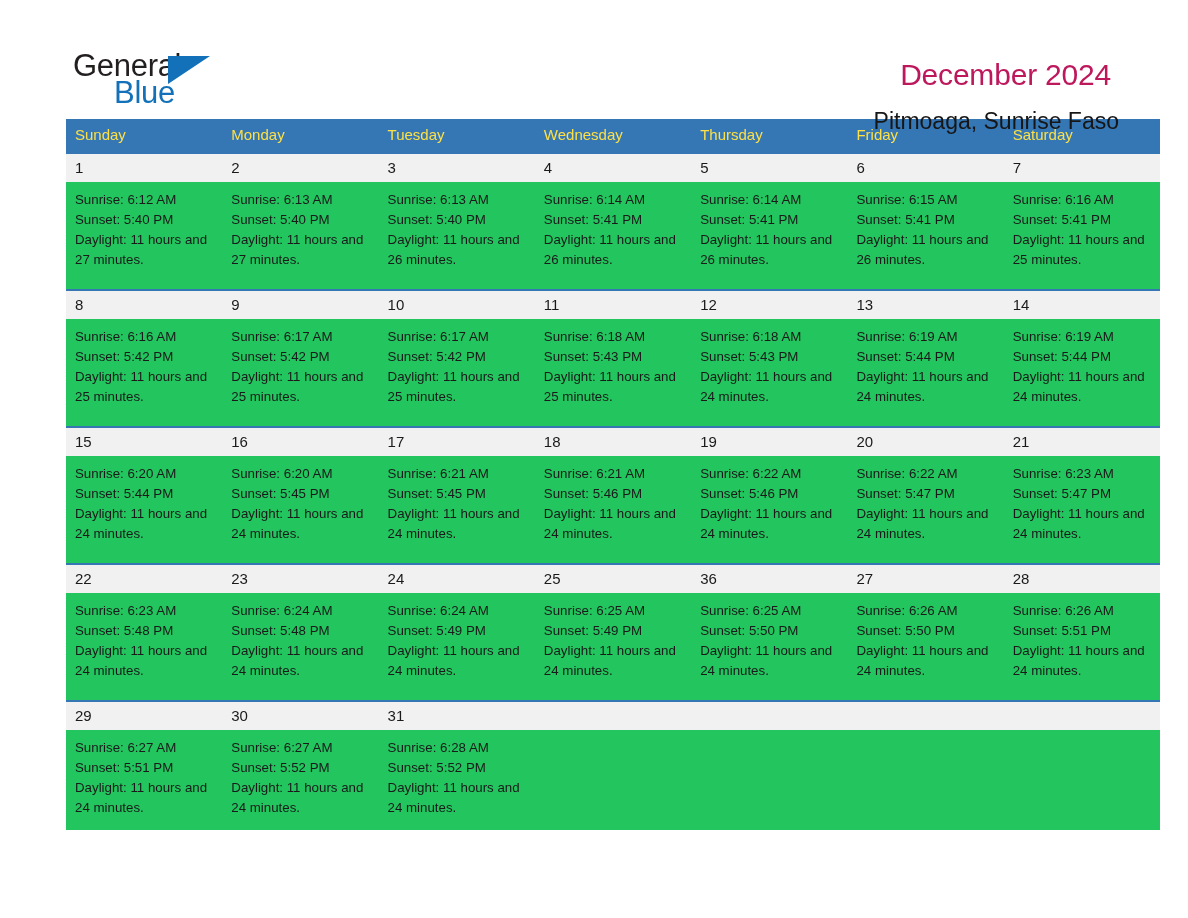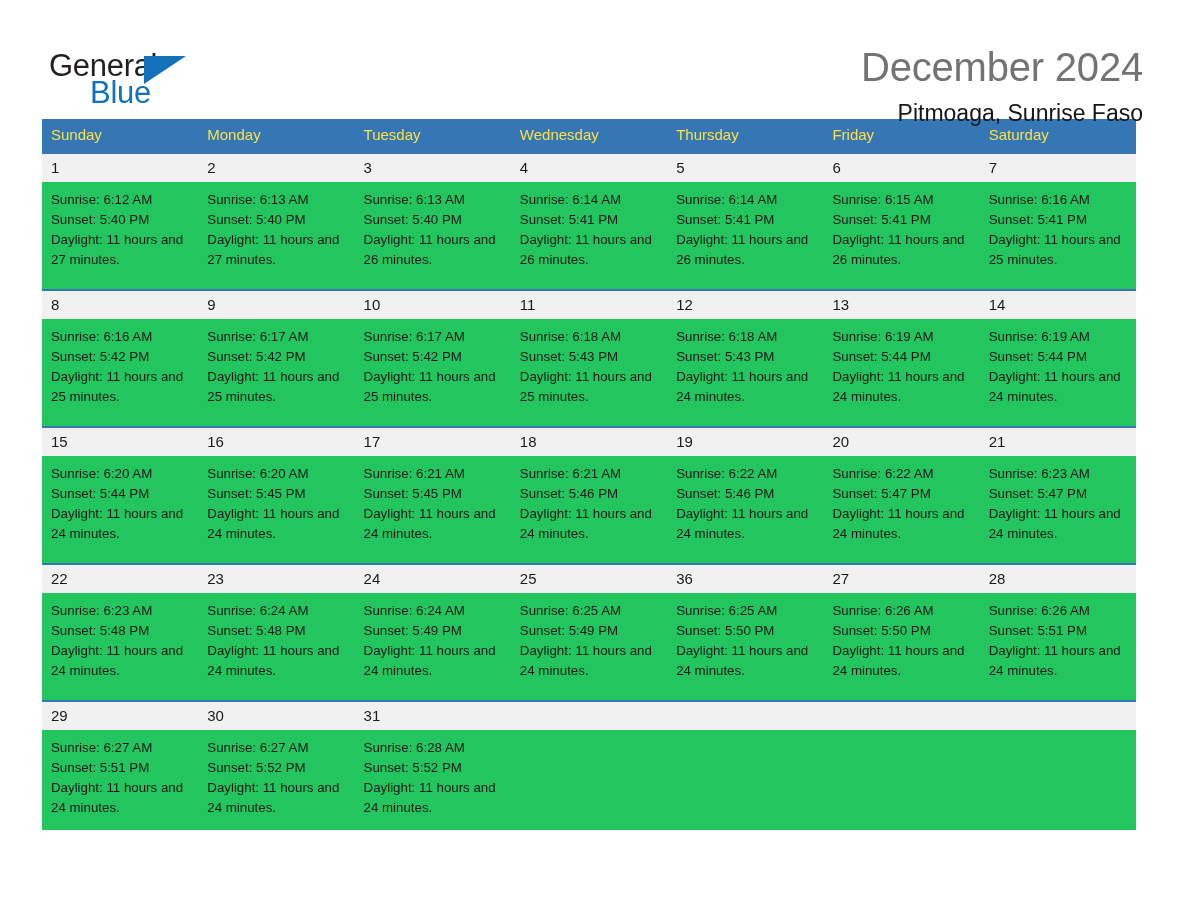--- a/index.html
+++ b/index.html
@@ -14,21 +14,21 @@
     font-family: "Liberation Sans", sans-serif;
     color: #1a1a1a;
     overflow: hidden;
   }
 
   .page {
     position: relative;
     width: 1188px;
     height: 918px;
     box-sizing: border-box;
-    padding: 0 42px;
+    padding: 0 66px;
   }
 
   
   .top {
     display: flex;
     justify-content: space-between;
     align-items: flex-start;
     padding-top: 44px;
     height: 108px;
     box-sizing: border-box;
@@ -69,25 +69,25 @@
     border-top: 28px solid #1271b8;
     border-right: 42px solid transparent;
   }
 
   .titles {
     text-align: right;
     flex: 1 1 auto;
     padding-right: 3px;
   }
   .month-title {
-    font-size: 40px;
+    font-size: 30px;
     line-height: 46px;
-    color: #737373;
+    color: #be185d;
     font-weight: normal;
-    margin: 0;
+    margin: 8px;
     letter-spacing: -0.2px;
   }
   .location-title {
     font-size: 23px;
     line-height: 30px;
     color: #161616;
     font-weight: normal;
     margin: 8px 0 0 0;
   }
 

